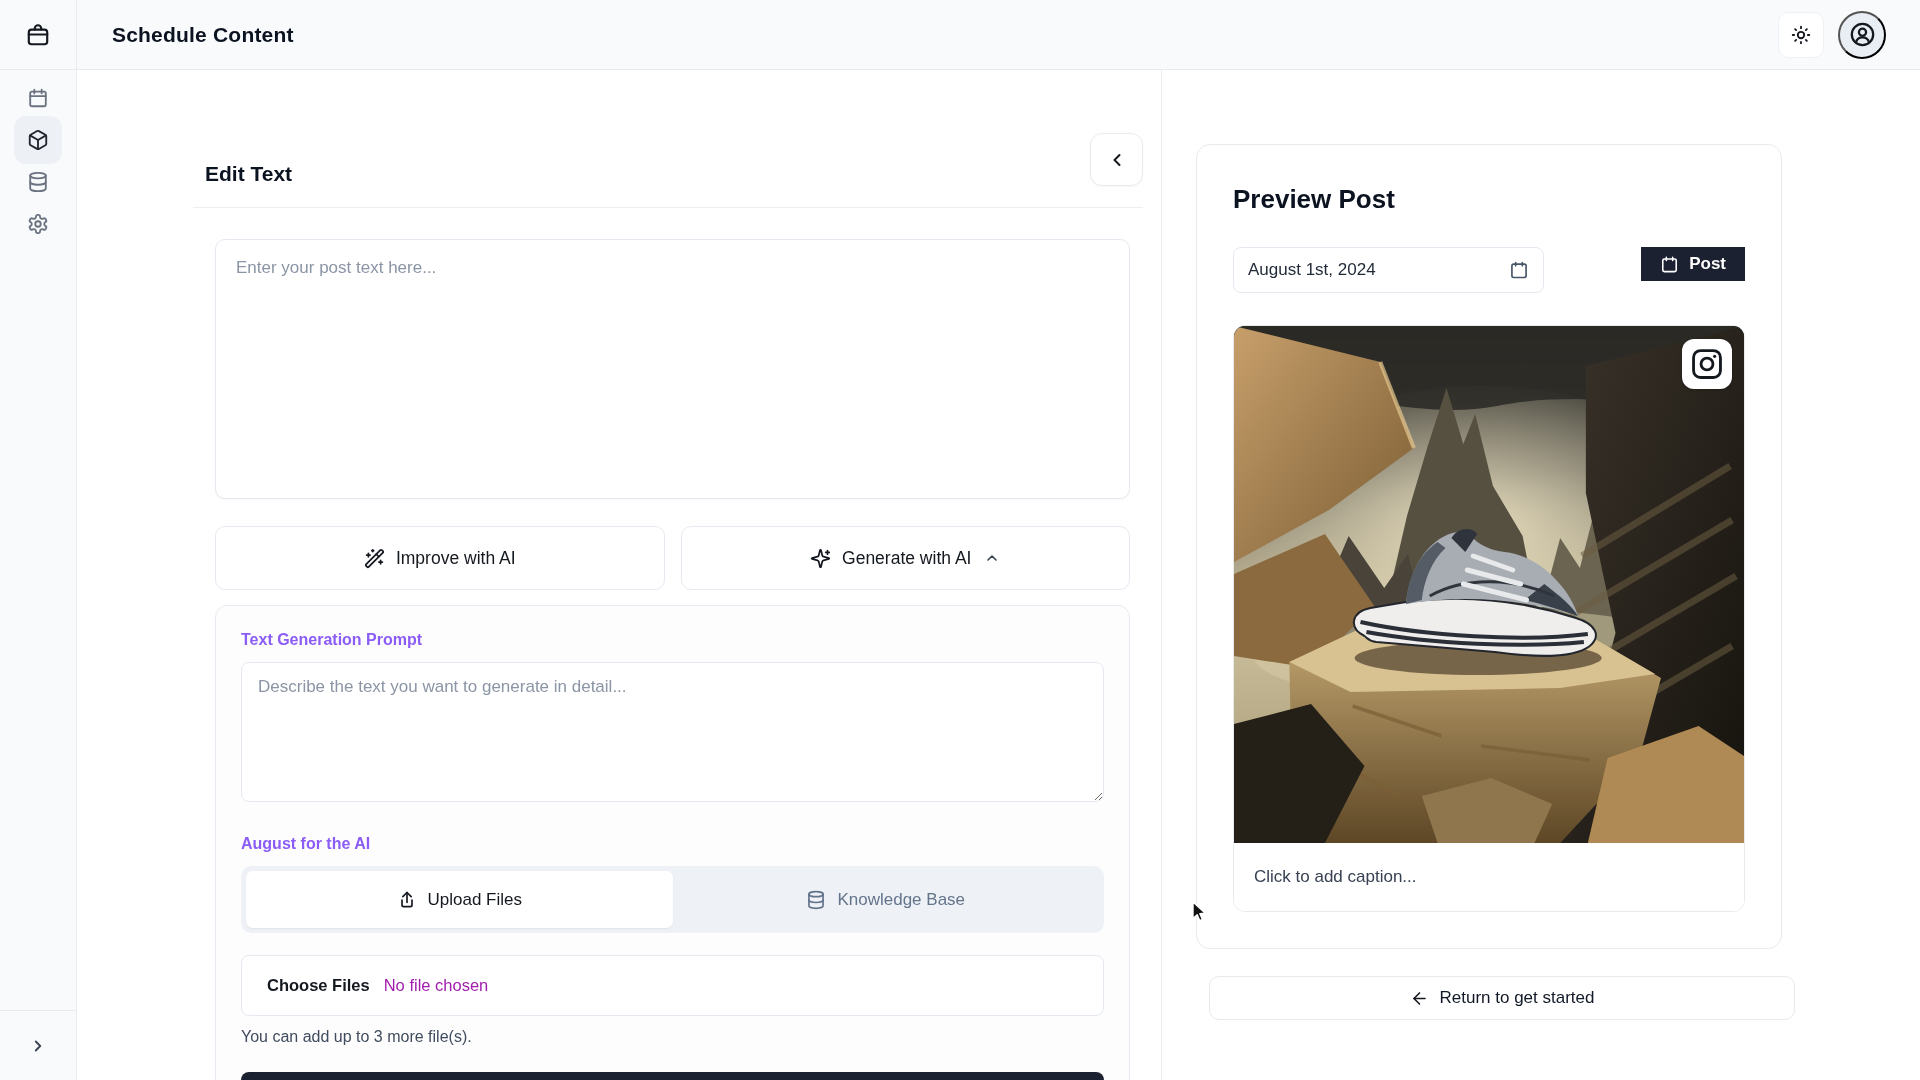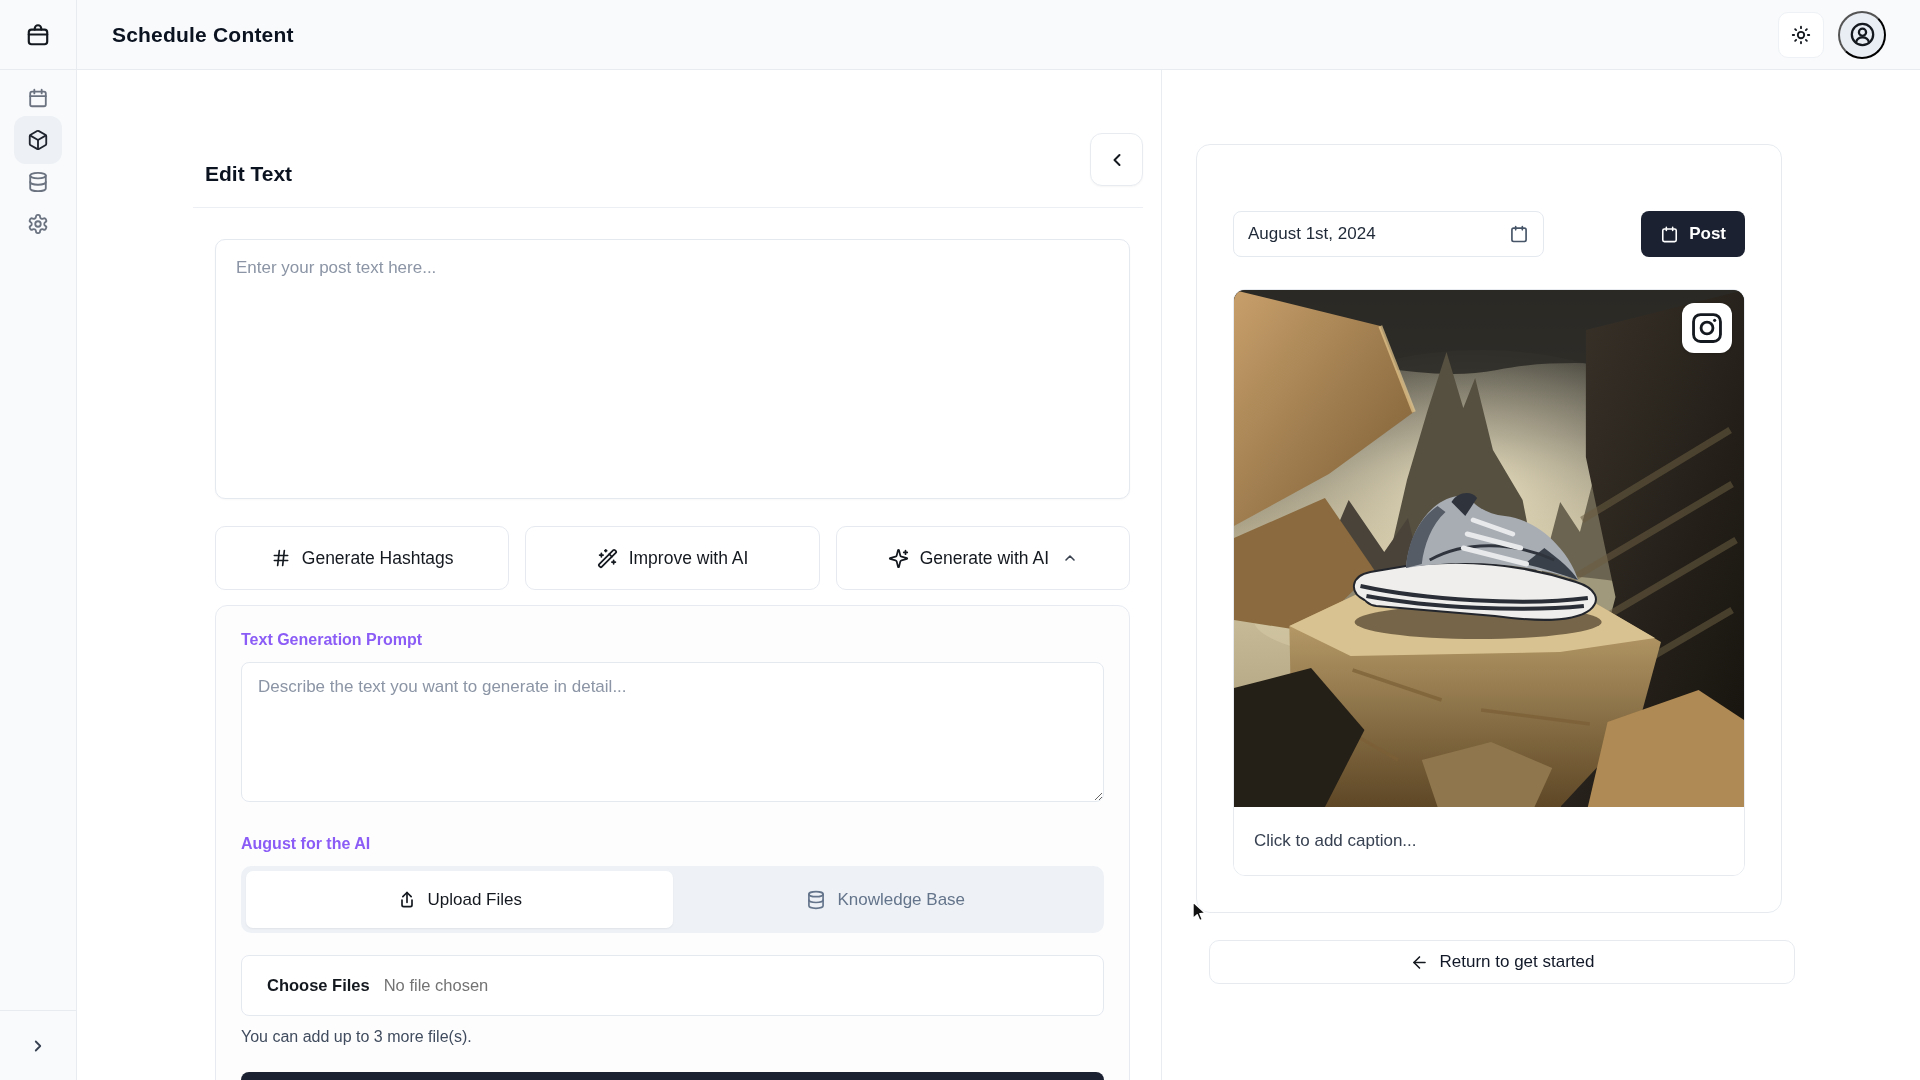--- a/index.html
+++ b/index.html
@@ -54,35 +54,35 @@
   .prompt-textarea { width:100%; height:140px; margin-top:12px; border:1px solid #e4e9f0; border-radius:8px;
     padding:14px 16px; font-size:17px; color:#111827; resize:vertical; outline:none; background:#fff; }
   .context-label { margin-top:28px; }
   .tabs { margin-top:12px; height:67px; background:#eef2f6; border-radius:10px; padding:5px; display:flex; }
   .tab { flex:1; border-radius:7px; display:flex; align-items:center; justify-content:center; gap:11px;
     font-size:17px; color:#64748b; cursor:pointer; }
   .tab.active { background:#ffffff; color:#14181f; font-weight:500; box-shadow:0 1px 2px rgba(16,24,40,.06); }
   .file-row { margin-top:22px; height:61px; border:1px solid #e4e9f0; border-radius:8px; background:#fff;
     display:flex; align-items:center; padding:0 25px; gap:14px; cursor:pointer; }
   .file-btn-label { font-size:16.5px; font-weight:700; color:#14181f; }
-  .file-status { font-size:16.5px; color:#737373; }
+  .file-status { font-size:16.5px; color:#a21caf; }
   .helper-text { margin-top:12px; font-size:16px; color:#404c5e; }
   .generate-btn { margin-top:26px; width:100%; height:46px; background:#1b2130; color:#fff; border:none;
     border-radius:8px; font-size:16px; font-weight:700; font-family:"Liberation Sans",sans-serif; cursor:pointer; }
 
   
   .preview-col { flex:1; position:relative; background:#fff; }
   .preview-card { margin:74px 0 0 34px; width:586px; background:#fff; border:1px solid #e7ebf0;
     border-radius:14px; padding:36px; }
   .preview-title { font-size:26px; font-weight:700; color:#0b1220; line-height:36px; }
   .sched-row { margin-top:30px; display:flex; align-items:flex-start; justify-content:space-between; }
   .date-field { width:311px; height:46px; border:1px solid #e4e9f0; border-radius:8px; background:#fff;
     display:flex; align-items:center; padding:0 14px; font-size:17px; color:#1f2937; cursor:pointer; }
   .date-field .cal { margin-left:auto; color:#475569; display:flex; }
-  .post-btn { height:46px; padding:0 19px; background:#1b2130; border:none; border-radius:8px; color:#fff;
+  .post-btn { height:34px; padding:0 19px; background:#1b2130; border:none; border-radius:0; color:#fff;
     font-size:17px; font-weight:700; display:flex; align-items:center; gap:10px; cursor:pointer;
     font-family:"Liberation Sans",sans-serif; }
   .post-card { margin-top:32px; border:1px solid #e7ebf0; border-radius:12px; overflow:hidden; }
   .post-image { width:100%; height:517px; position:relative; cursor:pointer; }
   .post-image svg.scene { display:block; width:100%; height:100%; }
   .ig-badge { position:absolute; top:13px; right:12px; width:50px; height:50px; background:#fff;
     border-radius:12px; display:flex; align-items:center; justify-content:center; color:#14181f;
     box-shadow:0 1px 3px rgba(0,0,0,.18); }
   .caption-row { height:68px; display:flex; align-items:center; padding:0 20px; font-size:17px;
     color:#374151; cursor:text; background:#fff; }
@@ -184,28 +184,20 @@
               <path d="m15 18-6-6 6-6"></path>
             </svg>
         </span>
       </button>
     </div>
 
     <div class="content">
       <textarea class="post-textarea" placeholder="Enter your post text here..." style=""></textarea>
 
       <div class="actions-row">
-        <button class="action-btn">
-          <span class="ic">
-            <svg width="20" height="20" viewBox="0 0 24 24" fill="none" stroke="#14181f" stroke-width="2" stroke-linecap="round">
-                <path d="M4 9h16M4 15h16M10 3 8 21M16 3l-2 18"></path>
-              </svg>
-          </span>
-          <span>Generate Hashtags</span>
-        </button>
         <button class="action-btn">
           <span class="ic">
             <svg width="21" height="21" viewBox="0 0 24 24" fill="none" stroke="#14181f" stroke-width="2" stroke-linecap="round" stroke-linejoin="round">
               <path d="m21.64 3.64-1.28-1.28a1.21 1.21 0 0 0-1.72 0L2.36 18.64a1.21 1.21 0 0 0 0 1.72l1.28 1.28a1.2 1.2 0 0 0 1.72 0L21.64 5.36a1.2 1.2 0 0 0 0-1.72Z"></path>
               <path d="m14 7 3 3M5 6v4M19 14v4M10 2v2M7 8H3M21 16h-4M11 3H9"></path>
             </svg>
           </span>
           <span>Improve with AI</span>
         </button>
         <button class="action-btn">
@@ -264,20 +256,21 @@
         </div>
         <div class="helper-text">You can add up to 3 more file(s).</div>
 
         <button class="generate-btn">Generate</button>
       </section>
     </div>
   </main>
 
   <aside class="preview-col">
     <div class="preview-card">
+      <h2 class="preview-title">Preview Post</h2>
 
       <div class="sched-row">
         <div class="date-field">
           <span>August 1st, 2024</span>
           <span class="cal ic">
             <svg width="20" height="20" viewBox="0 0 24 24" fill="none" stroke="currentColor" stroke-width="2" stroke-linecap="round" stroke-linejoin="round">
               <rect x="3.5" y="5" width="17" height="16" rx="2"></rect>
                 <path d="M8 3v4M16 3v4"></path>
             </svg>
           </span>

